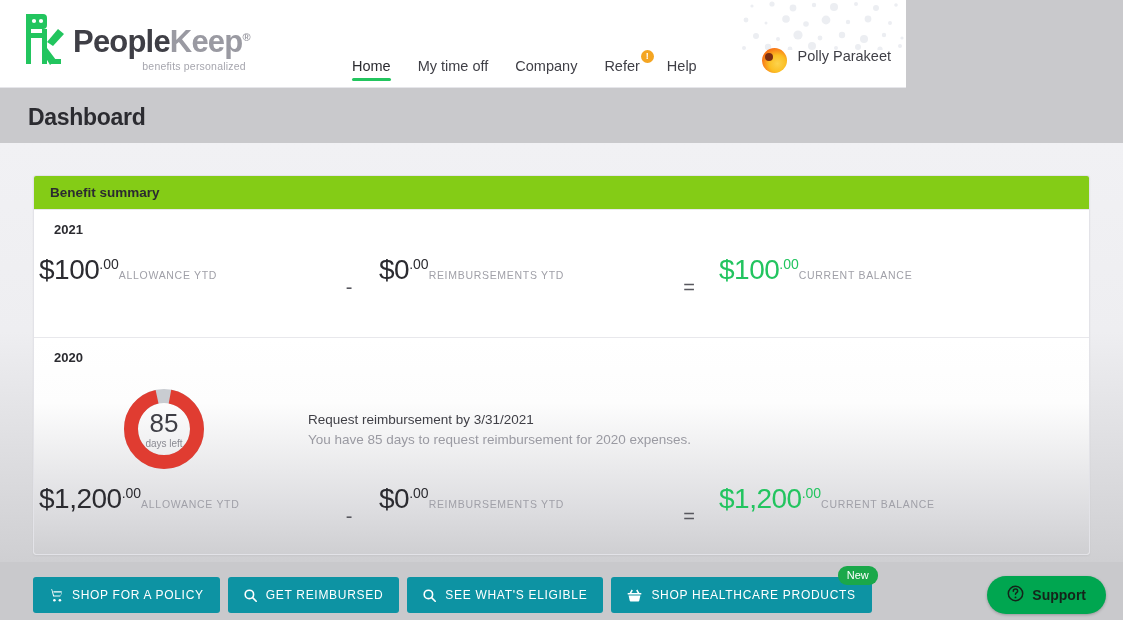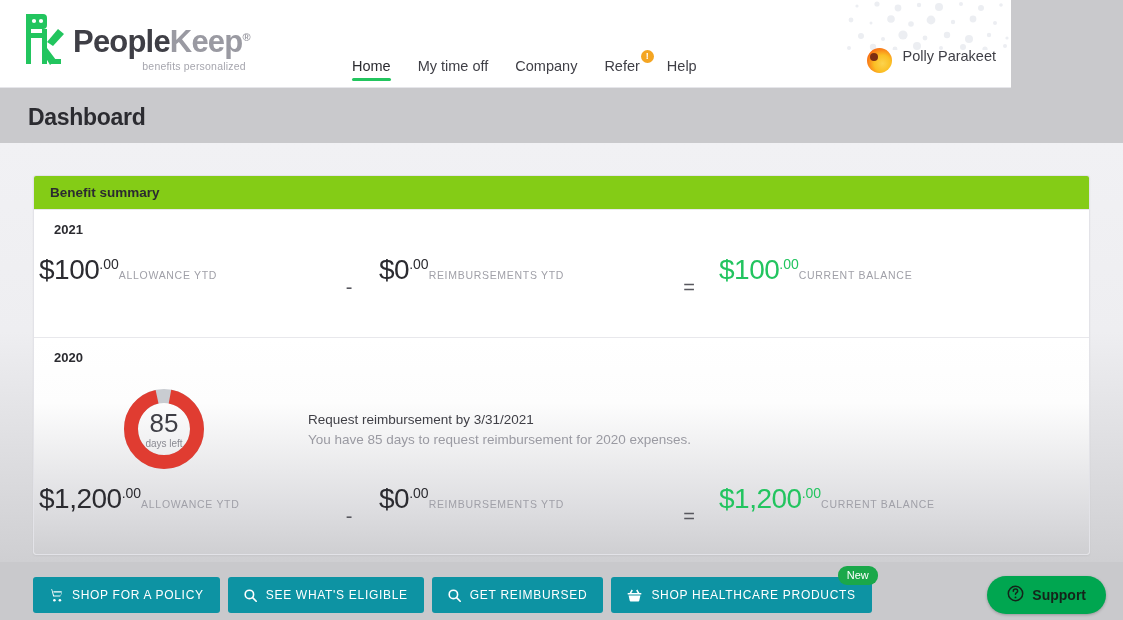--- a/index.html
+++ b/index.html
@@ -6,21 +6,21 @@
   html, body {
     width: 1123px; height: 620px;
     font-family: "Liberation Sans", sans-serif;
     background: #c9c9cc;
     overflow: hidden;
   }
   #root { position: relative; width: 1123px; height: 620px; }
 
   
   .header {
-    position: absolute; left: 0; top: 0; width: 1011px; height: 88px;
+    position: absolute; left: 0; top: 0; width: 906px; height: 88px;
     background: #ffffff; border-bottom: 1px solid #e6e6ea;
     overflow: hidden;
   }
   .dots {
     position: absolute; right: 0; top: 0; width: 168px; height: 50px;
     opacity: 1;
   }
   .logo-wrap {
     position: absolute; left: 22px; top: 12px;
     display: flex; align-items: flex-start; gap: 9px;
@@ -378,31 +378,31 @@
       <span>SHOP FOR A POLICY</span>
     </button>
 
     <button class="act-btn">
       <span class="bi">
         <svg width="13" height="13" viewBox="0 0 13 13" fill="none" stroke="#ffffff" stroke-width="1.6">
           <circle cx="5.4" cy="5.4" r="4.2"></circle>
             <line x1="8.6" y1="8.6" x2="12.2" y2="12.2" stroke-linecap="round"></line>
         </svg>
       </span>
-      <span>SEE WHAT'S ELIGIBLE</span>
+      <span>GET REIMBURSED</span>
     </button>
 
     <button class="act-btn">
       <span class="bi">
         <svg width="13" height="13" viewBox="0 0 13 13" fill="none" stroke="#ffffff" stroke-width="1.6">
           <circle cx="5.4" cy="5.4" r="4.2"></circle>
             <line x1="8.6" y1="8.6" x2="12.2" y2="12.2" stroke-linecap="round"></line>
         </svg>
       </span>
-      <span>GET REIMBURSED</span>
+      <span>SEE WHAT'S ELIGIBLE</span>
     </button>
 
     <button class="act-btn">
       <span class="bi">
         <svg width="15" height="13" viewBox="0 0 15 13" fill="#ffffff">
           <path d="M4.6 0.6l-2 3.4H0.7v1.6h13.6V4H12.4l-2-3.4-1.3.8L10.6 4H4.4l1.5-2.6-1.3-.8z"></path>
           <path d="M1.6 6.4l1.1 5.2c.1.6.6 1 1.2 1h7.2c.6 0 1.1-.4 1.2-1l1.1-5.2H1.6z"></path>
         </svg>
       </span>
       <span>SHOP HEALTHCARE PRODUCTS</span>

